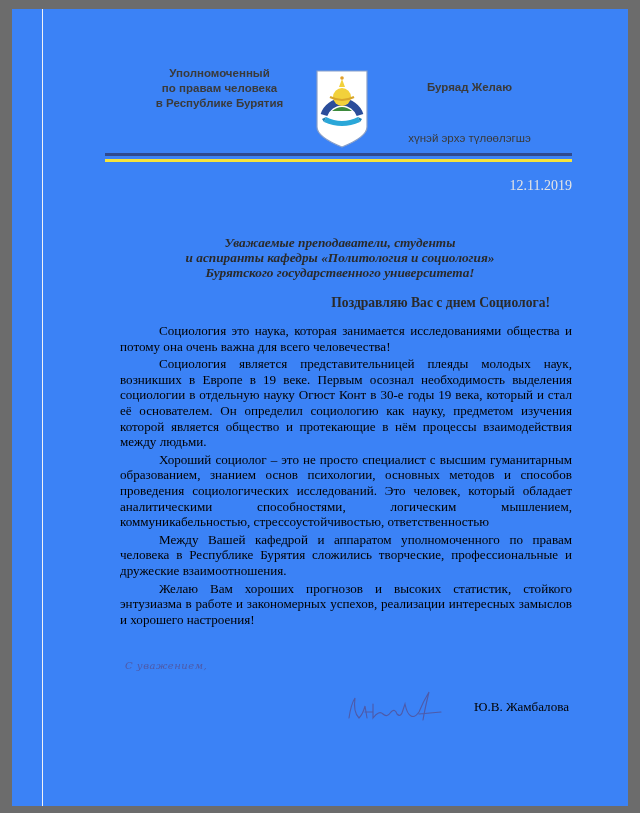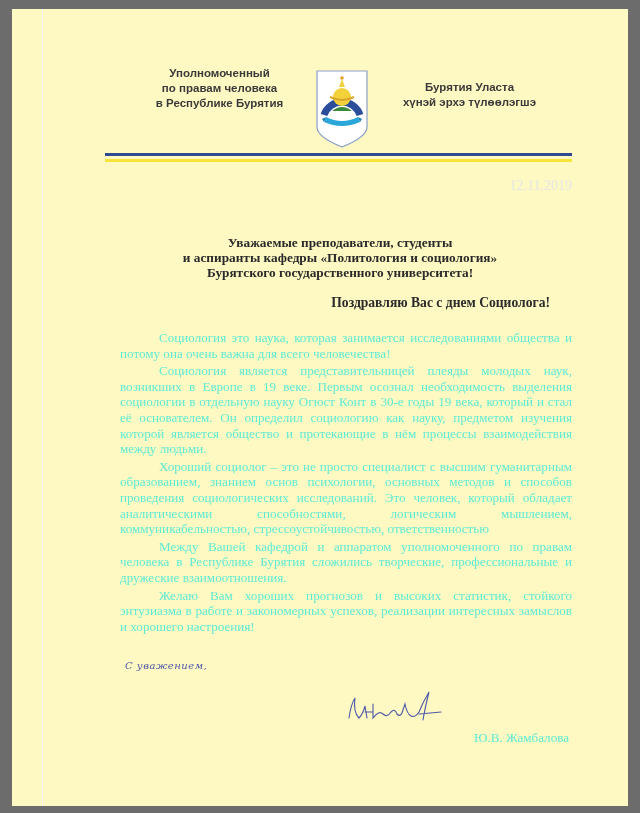--- a/index.html
+++ b/index.html
@@ -2,69 +2,69 @@
 <html><head>
   <meta charset="utf-8">
   <style>
     html, body { margin: 0; padding: 0; }
     body {
       width: 640px; height: 813px; background: #6c6c6c; position: relative; overflow: hidden;
       font-family: "Liberation Serif", serif;
     }
     .page {
       position: absolute; left: 12px; top: 9px; width: 616px; height: 797px;
-      background: #fef9c3;
+      background: #3b82f6;
     }
     .page .scanfade {
       position: absolute; left: 30px; top: 0; width: 1px; height: 100%;
       background: #f1f2f6;
     }
     .hdr-left {
       position: absolute; left: 140px; top: 57px; width: 135px; text-align: center;
       font-family: "Liberation Sans", sans-serif; font-weight: bold; font-size: 11.5px;
       line-height: 15px; color: #3a3a3a;
     }
     .hdr-right {
       position: absolute; left: 385px; top: 71px; width: 145px; text-align: center;
       font-family: "Liberation Sans", sans-serif; font-weight: bold; font-size: 11.5px;
       line-height: 15px; color: #3a3a3a;
     }
-    .hdr-right .l2 { font-weight: bold; }
+    .hdr-right .l2 { font-weight: normal; margin-top: 36px; }
     .emblem { position: absolute; left: 300px; top: 58px; width: 60px; height: 82px; }
     .stripe-blue { position: absolute; left: 105px; top: 153px; width: 467px; height: 3px; background: #2f4a8f; }
     .stripe-yellow { position: absolute; left: 105px; top: 159px; width: 467px; height: 3px; background: #f6e43b; }
     .date {
       position: absolute; left: 480px; top: 178px; width: 92px; text-align: right;
       font-size: 14px; color: #e5e5e5;
     }
     .address {
       position: absolute; left: 130px; top: 235px; width: 420px; text-align: center;
-      font-weight: bold; font-size: 13.3px; line-height: 15px; color: #2a2a2a;
+      font-style: italic; font-weight: bold; font-size: 13.3px; line-height: 15px; color: #2a2a2a;
     }
     .greeting {
       position: absolute; left: 130px; top: 295px; width: 420px; text-align: right;
       font-weight: bold; font-size: 13.6px; color: #2a2a2a;
     }
     .body {
       position: absolute; left: 120px; top: 323px; width: 452px;
-      font-size: 13.1px; line-height: 15.6px; color: #5eead4; text-align: justify; margin-top: 7px;
+      font-size: 13.1px; line-height: 15.6px; color: #000000; text-align: justify;
     }
     .body p { margin: 0 0 2px 0; text-indent: 39px; }
     .hand-greet {
       position: absolute; left: 125px; top: 660px;
       font-family: "DejaVu Serif", serif; font-style: italic; font-size: 10px; color: #4e5aa8;
       letter-spacing: 0.5px;
     }
     .sig-title {
       position: absolute; left: 130px; top: 682px; width: 200px;
       font-size: 13.1px; line-height: 17px; color: #353535;
     }
     .signature { position: absolute; left: 345px; top: 684px; width: 100px; height: 40px; }
     .sig-name {
-      position: absolute; left: 474px; top: 730px; font-size: 13.1px; color: #5eead4;
+      position: absolute; left: 474px; top: 699px; font-size: 13.1px; color: #000000;
     }
   </style>
 </head>
 <body>
 
 <div class="page">
   <div class="scanfade"></div>
 
   <div class="hdr-left">
     <div>Уполномоченный</div>
@@ -80,21 +80,21 @@
     <circle cx="30" cy="11" r="1.8" fill="#e2a02a"></circle>
     <path d="M18 30 Q30 36 42 30" stroke="#d9a62a" stroke-width="2" fill="none"></path>
     <path d="M20 44 Q30 36 40 44 Z" fill="#3d8a3c"></path>
     <rect x="19" y="44" width="22" height="4" fill="#ffffff"></rect>
     <path d="M14 50 Q30 58 46 50 L48 55 Q30 63 12 55 Z" fill="#2aa7d8"></path>
     <path d="M10 52 L14 50 L12 55 Z" fill="#1c7fb2"></path>
     <path d="M50 52 L46 50 L48 55 Z" fill="#1c7fb2"></path>
   </svg>
 
   <div class="hdr-right">
-    <div>Бурятия Уласта</div>
+    <div>Буряад Желаю</div>
     <div class="l2">хүнэй эрхэ түлөөлэгшэ</div>
   </div>
 </div>
 
 <div class="stripe-blue"></div>
 <div class="stripe-yellow"></div>
 
 <div class="date">12.11.2019</div>
 
 <div class="address">

